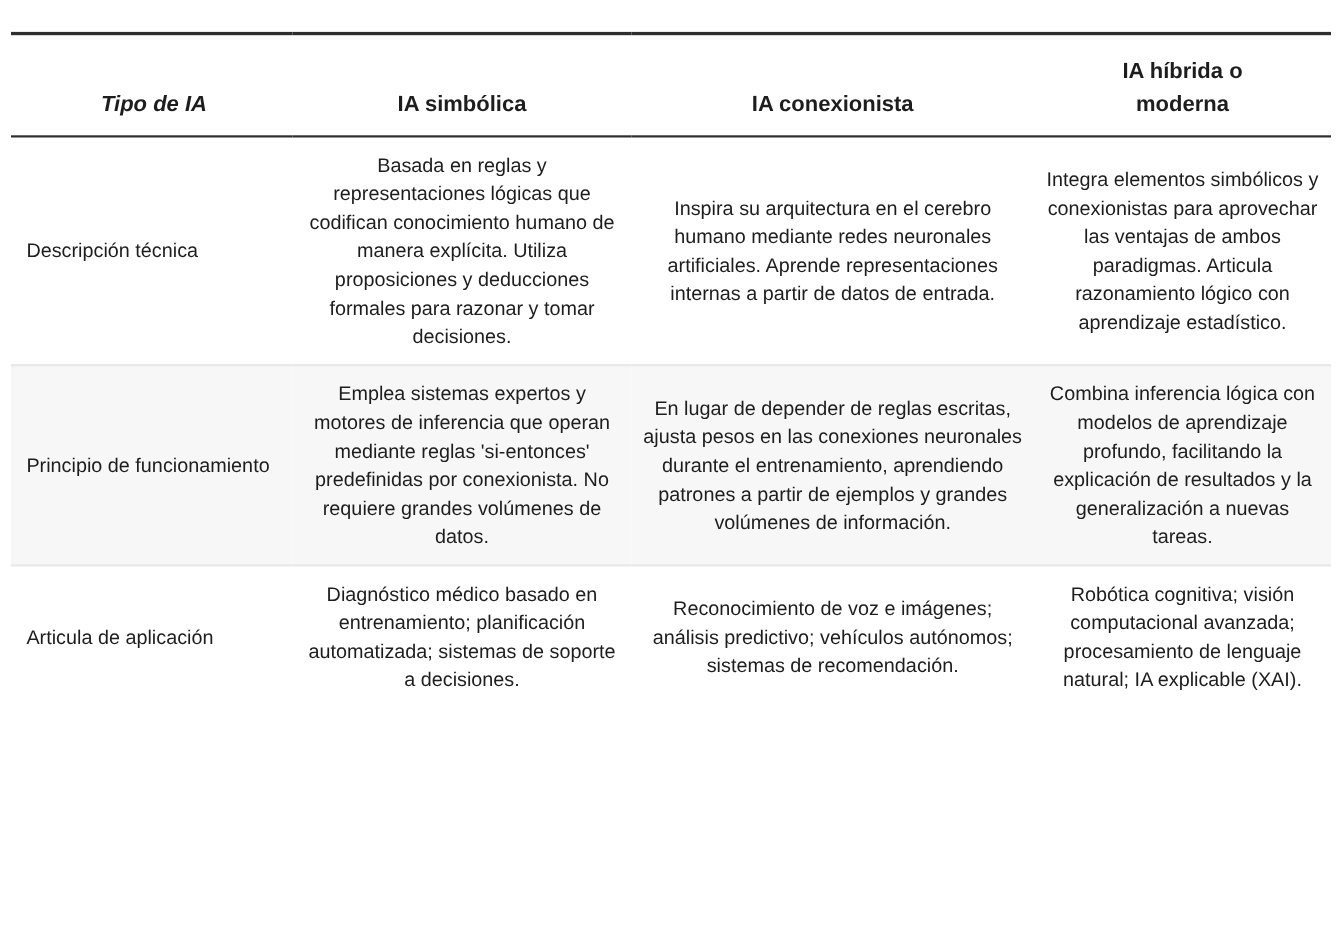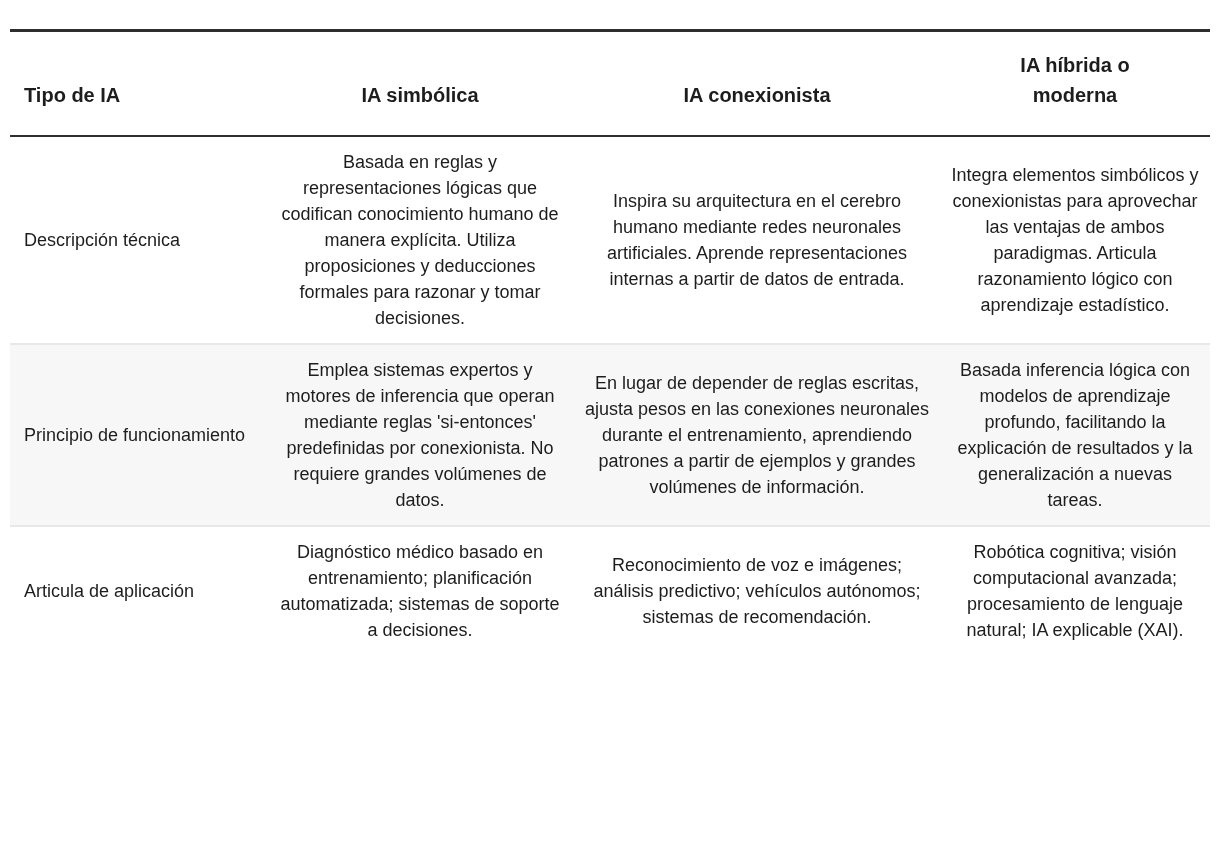--- a/index.html
+++ b/index.html
@@ -18,23 +18,23 @@
     -webkit-font-smoothing:antialiased;
   }
   .wrap{padding:29px 10px 0 10px;}
   table{width:1200px;border-collapse:collapse;table-layout:fixed;}
   col.c1{width:256px;} col.c2{width:308px;} col.c3{width:366px;} col.c4{width:270px;}
 
   thead th{
     border-top:3px solid var(--rule-dark);
     border-bottom:2px solid var(--rule-dark);
     font-size:20px;line-height:30px;font-weight:700;
-    vertical-align:bottom;padding:18px 10px 25px 10px;text-align:center;
+    vertical-align:bottom;padding:18px 10px 13px 10px;text-align:center;
   }
-  thead th.rowhead{text-align:left;padding-left:14px;}
+  thead th.rowhead{text-align:center;padding-left:14px;font-style:italic;}
   thead th .hdr-narrow{display:inline-block;max-width:150px;}
 
   tbody th,tbody td{
     font-size:18px;line-height:26px;vertical-align:middle;
     padding:12px 10px;font-weight:400;
   }
   tbody th.rowlabel{text-align:left;font-weight:400;padding-left:14px;line-height:26px;}
   tbody td{text-align:center;}
   tr.body-row.sep{border-top:2px solid var(--rule-light);}
   tr.shaded{background:var(--row-shaded-bg);}
@@ -64,21 +64,21 @@
       <tr class="body-row">
         <th class="rowlabel">Descripción técnica</th>
         <td>Basada en reglas y representaciones lógicas que codifican conocimiento humano de manera explícita. Utiliza proposiciones y deducciones formales para razonar y tomar decisiones.</td>
         <td>Inspira su arquitectura en el cerebro humano mediante redes neuronales artificiales. Aprende representaciones internas a partir de datos de entrada.</td>
         <td>Integra elementos simbólicos y conexionistas para aprovechar las ventajas de ambos paradigmas. Articula razonamiento lógico con aprendizaje estadístico.</td>
       </tr>
       <tr class="body-row sep shaded">
         <th class="rowlabel">Principio de funcionamiento</th>
         <td>Emplea sistemas expertos y motores de inferencia que operan mediante reglas 'si-entonces' predefinidas por conexionista. No requiere grandes volúmenes de datos.</td>
         <td>En lugar de depender de reglas escritas, ajusta pesos en las conexiones neuronales durante el entrenamiento, aprendiendo patrones a partir de ejemplos y grandes volúmenes de información.</td>
-        <td>Basada inferencia lógica con modelos de aprendizaje profundo, facilitando la explicación de resultados y la generalización a nuevas tareas.</td>
+        <td>Combina inferencia lógica con modelos de aprendizaje profundo, facilitando la explicación de resultados y la generalización a nuevas tareas.</td>
       </tr>
       <tr class="body-row sep">
         <th class="rowlabel">Articula de aplicación</th>
         <td>Diagnóstico médico basado en entrenamiento; planificación automatizada; sistemas de soporte a decisiones.</td>
         <td>Reconocimiento de voz e imágenes; análisis predictivo; vehículos autónomos; sistemas de recomendación.</td>
         <td>Robótica cognitiva; visión computacional avanzada; procesamiento de lenguaje natural; IA explicable (XAI).</td>
       </tr>
     </tbody>
   </table>
 

